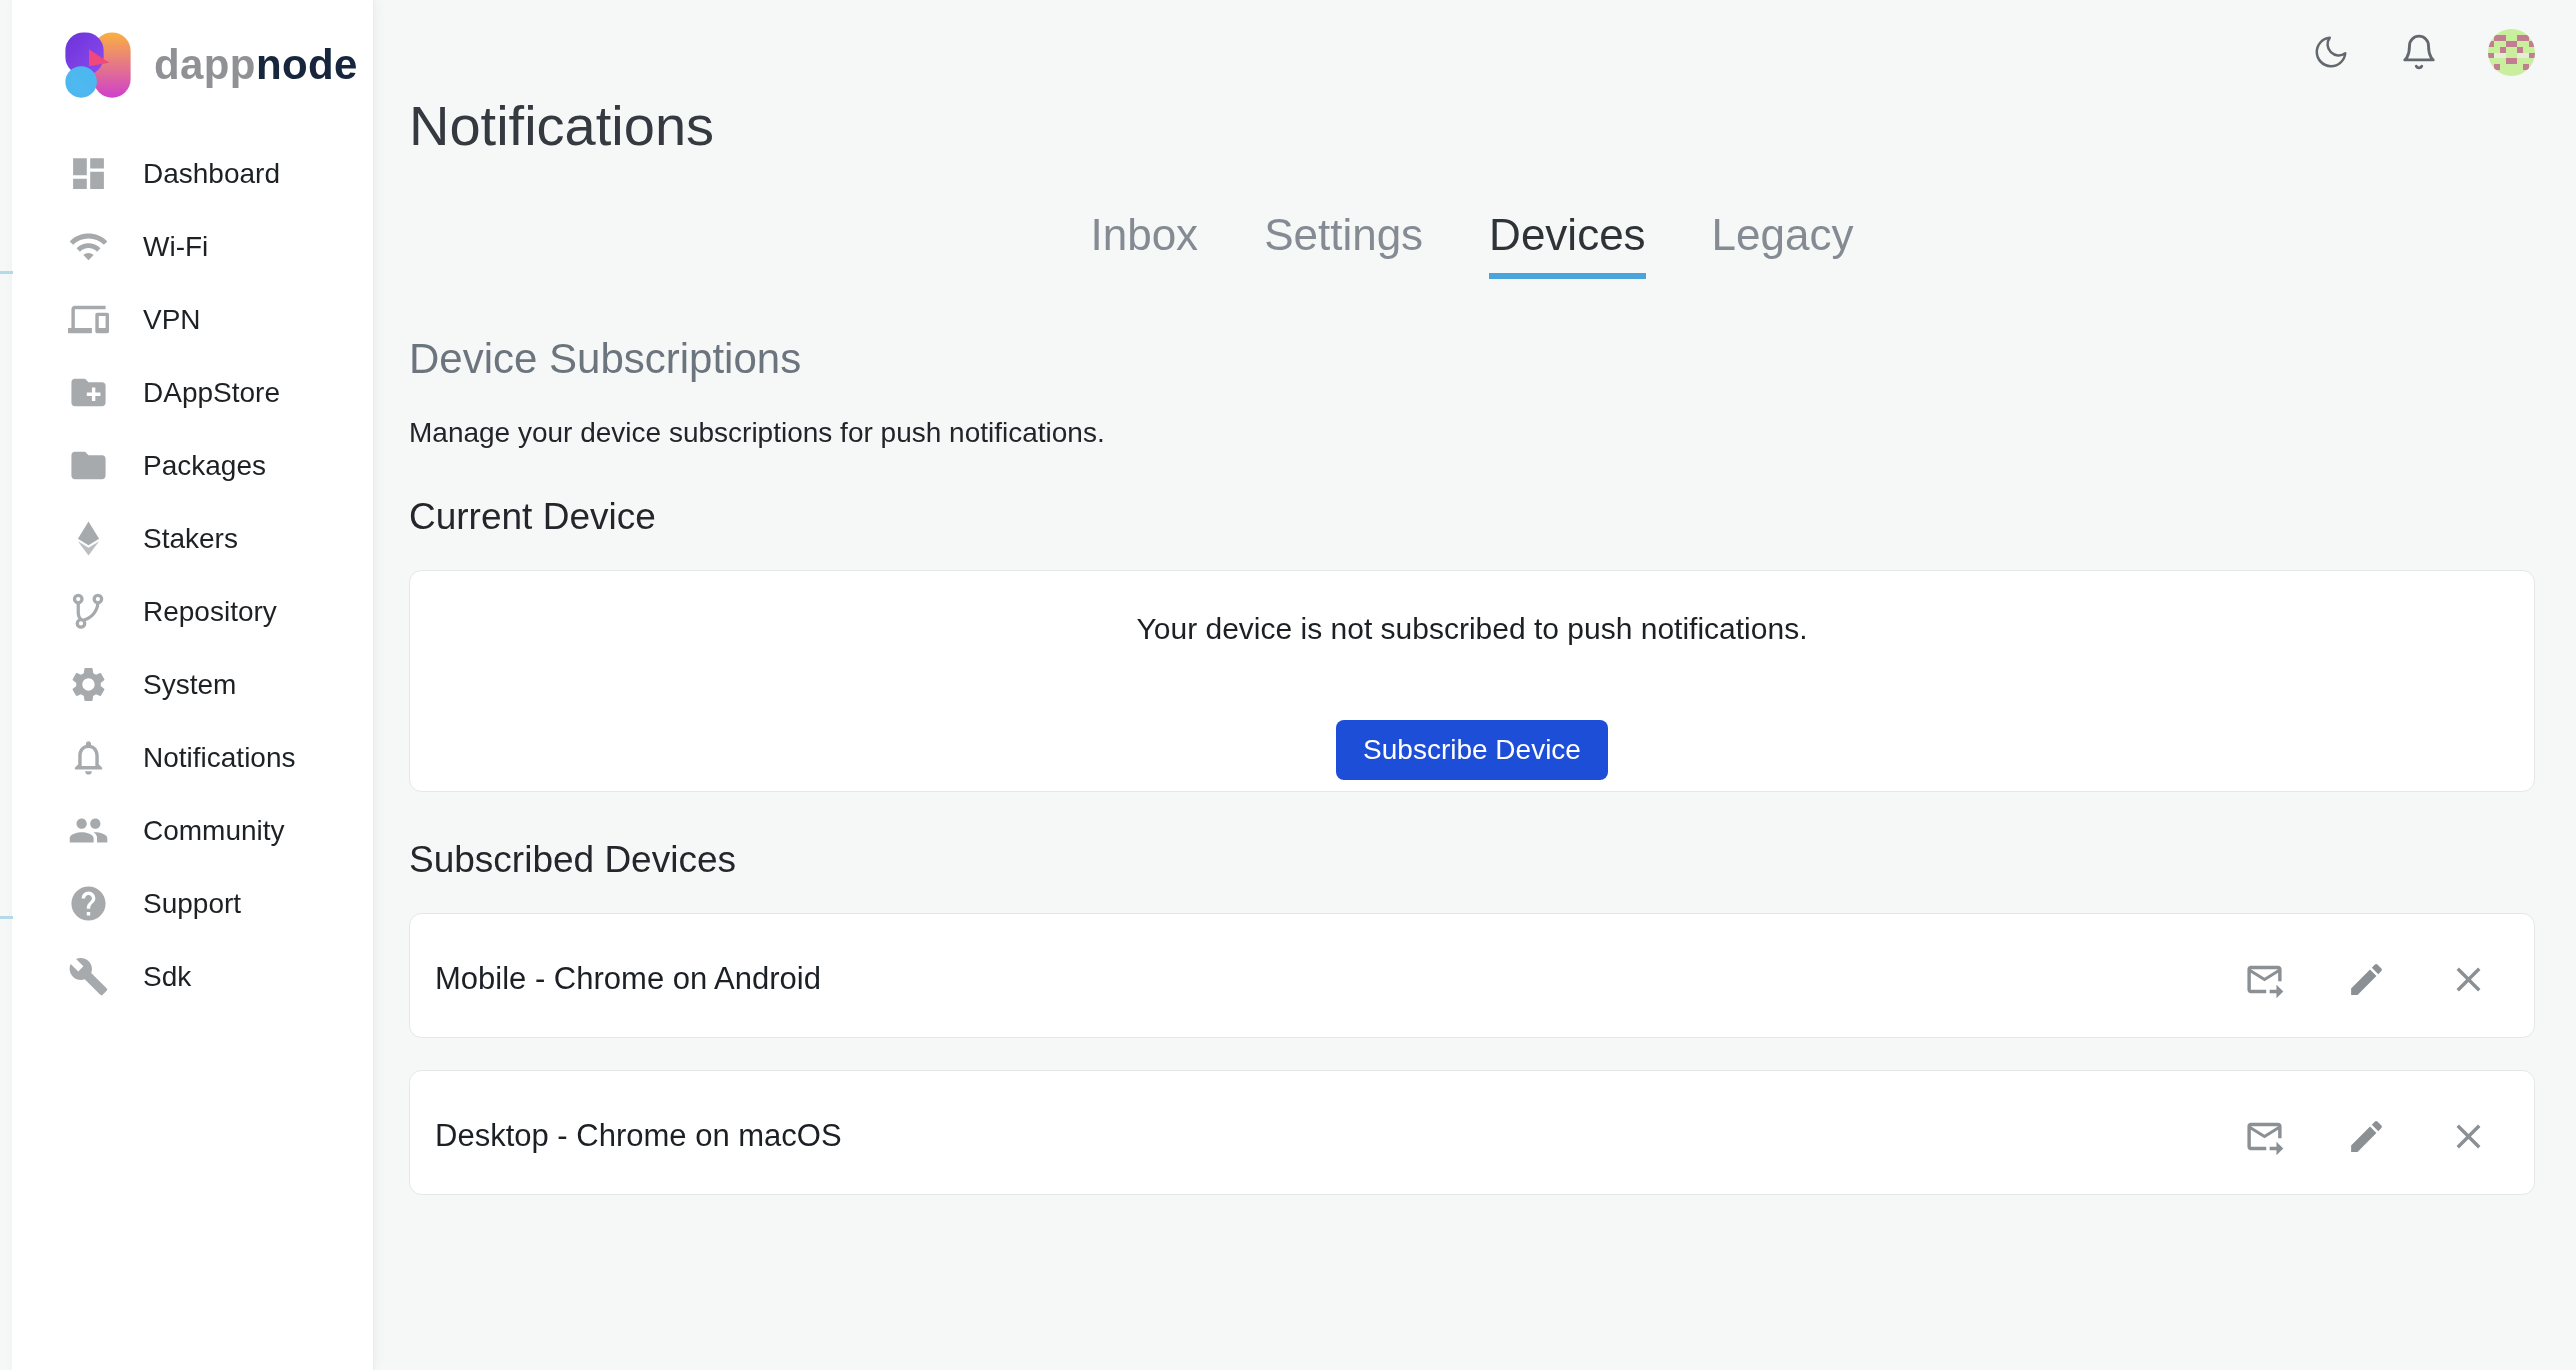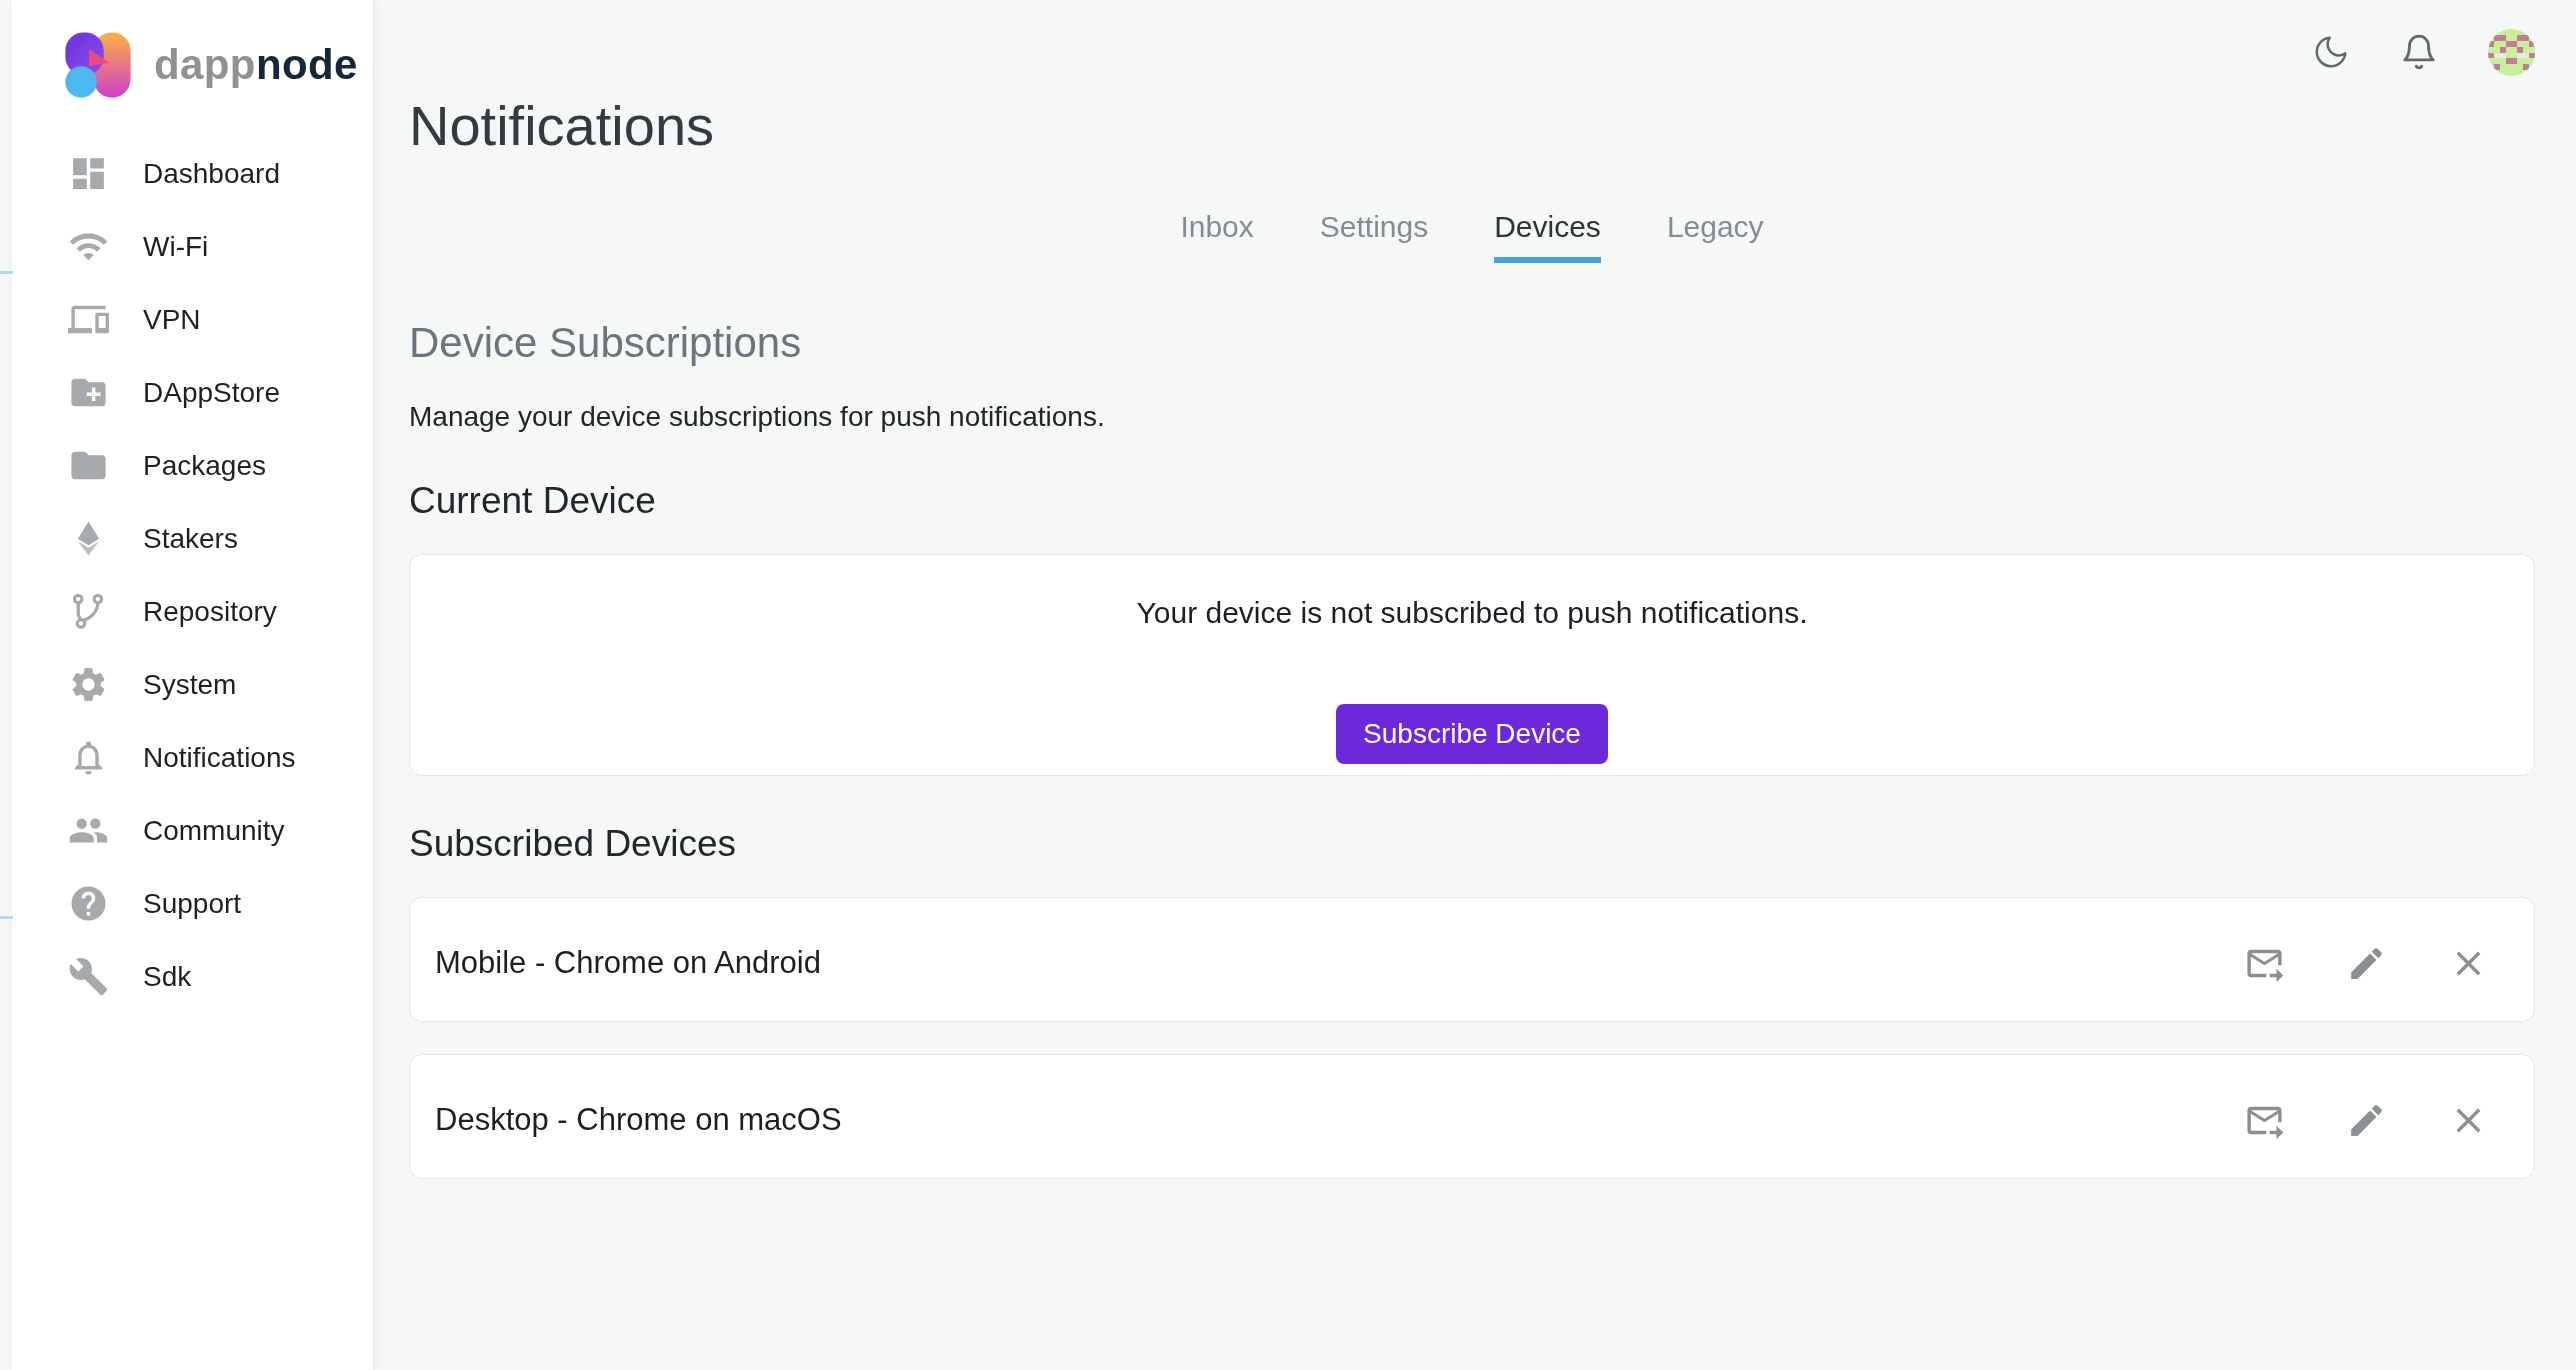--- a/index.html
+++ b/index.html
@@ -66,21 +66,21 @@
   .page-title {
     margin:16px 0 0 0;
     font-size:56px; font-weight:500; color:#343a40;
   }
 
   .tabs {
     display:flex; justify-content:center;
     margin-top:52px;
   }
   .tab {
-    font-size:30px; color:#848b92;
+    font-size:44px; color:#848b92;
     margin:0 33px; padding-bottom:12.5px;
     border-bottom:6.3px solid transparent;
     cursor:pointer;
   }
   .tab.active {
     color:#2e3338; font-weight:500;
     border-bottom-color:#49a4dc;
   }
 
   .section-title {
@@ -101,21 +101,21 @@
     border:1.8px solid #e4e7e9;
     border-radius:12.5px;
   }
   .current-card {
     margin-top:32px; height:222px;
     display:flex; flex-direction:column;
     align-items:center; justify-content:center; gap:44px;
   }
   .current-msg { font-size:30px; color:#1c2025; }
   .btn-primary {
-    background:#6d28d9; color:#ffffff;
+    background:#1d4ed8; color:#ffffff;
     border:none; border-radius:8px;
     font-family:"Liberation Sans", sans-serif;
     font-size:28px; padding:0 27px; height:60px;
     cursor:pointer;
   }
 
   .device-row {
     margin-top:32px; height:125px;
     display:flex; align-items:center; justify-content:space-between;
     padding:8px 45px 0 25px;

